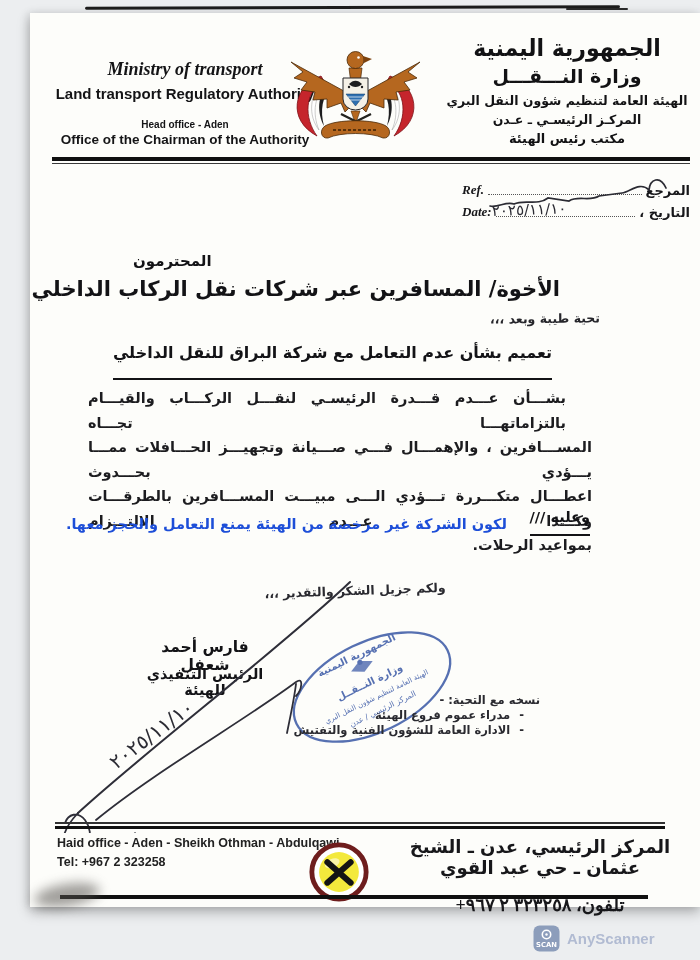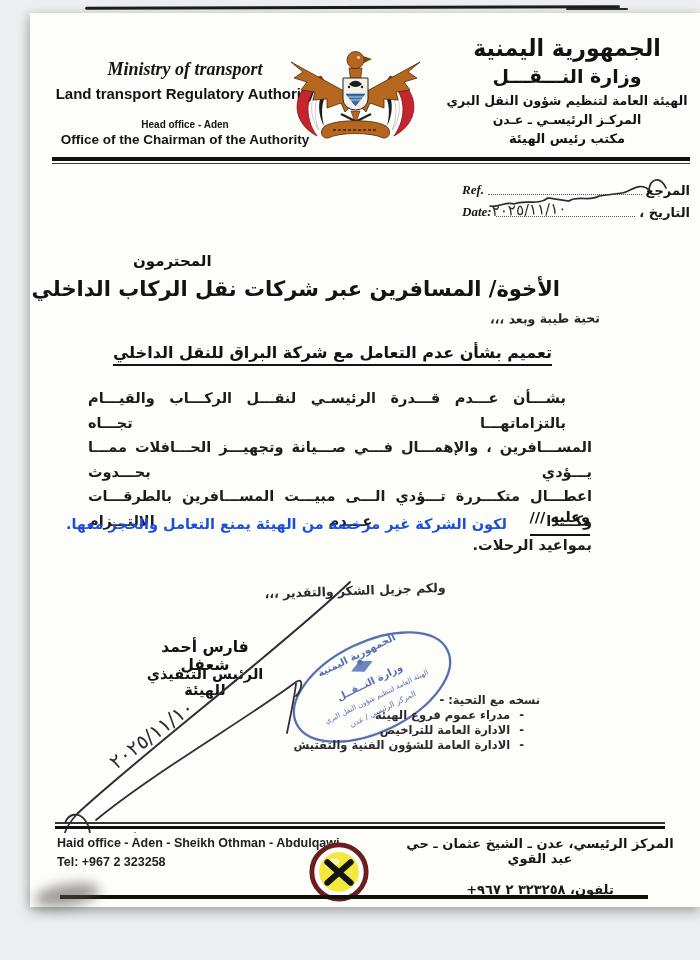--- a/index.html
+++ b/index.html
@@ -41,21 +41,21 @@
   .refrow { display:flex; align-items:flex-end; height:22px; font-size:13px; font-weight:bold; color:#17171a; }
   .refrow .leader { flex:1; border-bottom:1.6px dotted #555; margin:0 4px 3px 4px; height:14px; }
   .lat { font-family:"Liberation Serif", serif; font-style:italic; font-weight:bold; font-size:13px; direction:ltr; }
 
   
   .addressee { right:140px; top:249px; font-size:21px; font-weight:bold; direction:rtl; color:#131316;margin-top:28px; }
   .honorific { left:133px; top:252px; font-size:15px; font-weight:bold; direction:rtl; color:#131316; }
   .greeting  { right:100px; top:311px; font-size:12.5px; font-weight:600; direction:rtl; color:#26262b; transform:rotate(-.6deg); }
   .subject   { left:100px; right:135px; top:343px; text-align:center; direction:rtl; font-size:16px; font-weight:bold;
                color:#131316; }
-  .subject span { border-bottom:2px solid #131316; padding-bottom:2px; }
+  .subject span { border-bottom:2px solid #131316; padding-bottom:16px; }
   .bodytext { left:88px; right:108px; top:386px; direction:rtl; color:#1c1c1f; }
   .bodyline { font-size:14.5px; font-weight:600; line-height:24.5px; text-align:justify; text-align-last:justify; }
   .bodyline.first { padding-right:26px; }
   .bodyline.last { text-align-last:right; }
   .resol-label { right:110px; top:509px; direction:rtl; font-size:14.5px; font-weight:bold; color:#131316;
                  border-bottom:2px solid #131316; padding-bottom:9px; }
   .resol-text { right:193px; top:516px; direction:rtl; font-size:14.5px; font-weight:600; color:#1d4ed8;text-align:right; }
   .closing { left:250px; top:583px; width:210px; text-align:center; direction:rtl; font-size:12.5px; font-weight:600;
              color:#2a2a30; transform:rotate(-2deg); }
 
@@ -67,22 +67,22 @@
   .copies { right:160px; top:692px; width:270px; direction:rtl; color:#2a2a30; }
   .copies .chead { font-size:11.5px; font-weight:600; line-height:16px; }
   .copy-item { font-size:11.5px; font-weight:600; line-height:15px; padding-right:16px; }
   .copy-item .dash { margin-left:9px; }
 
   
   .f-rule1 { left:55px; right:35px; top:822px; height:1.5px; background:#333; }
   .f-rule2 { left:55px; right:35px; top:825.5px; height:3px; background:#101010; }
   .f-eng { left:57px; top:836px; font-family:"Liberation Sans", sans-serif; font-weight:bold; font-size:12.5px; color:#222; }
   .f-eng .tel { margin-top:5px; font-weight:bold; }
-  .f-ar { right:20px; top:836px; width:280px; direction:rtl; text-align:center; font-size:13px; font-weight:bold; color:#17171a; }
-  .f-ar .tel { margin-top:16px; }
+  .f-ar { right:20px; top:836px; width:280px; direction:rtl; text-align:center; font-size:18px; font-weight:bold; color:#17171a; }
+  .f-ar .tel { margin-top:16px;font-family:Liberation Serif, serif; }
   .f-rule3 { left:60px; right:52px; top:895px; height:4px; background:#101010; }
 
   
   .wm { left:533px; top:925px; display:flex; align-items:center; gap:7px; }
   .wm-label { font-family:"Liberation Sans", sans-serif; font-weight:bold; font-size:15px; color:#b1bbd2; }
 
   svg text { font-family:"DejaVu Sans", sans-serif; }
 </style>
 </head>
 <body>
@@ -199,23 +199,20 @@
       <text x="89" y="86" font-size="7.8" fill="#3f5da8" text-anchor="middle">المركز الرئيسي / عدن</text>
     </g>
   </svg>
 
   <div class="abs copies">
     <div class="chead">نسخه مع التحية: -</div>
     <div class="copy-item">
       <span class="dash">-</span><span>مدراء عموم فروع الهيئة</span>
     </div>
     <div class="copy-item">
-      <span class="dash">-</span><span>الادارة العامة للتراخيص</span>
-    </div>
-    <div class="copy-item">
       <span class="dash">-</span><span>الادارة العامة للشؤون الفنية والتفتيش</span>
     </div>
   </div>
 
   <svg class="abs" style="left:38px; top:578px;" width="390" height="255" viewBox="0 0 390 255">
     <path d="M40,235 C105,175 245,68 312,4" fill="none" stroke="#2e2e38" stroke-width="2" stroke-linecap="round"></path>
     <path d="M58,242 C115,195 210,140 258,104 C266,98 264,112 258,118" fill="none" stroke="#2e2e38" stroke-width="1.8" stroke-linecap="round"></path>
     <path d="M40,235 C26,250 20,265 33,270 C49,275 58,257 47,242 C40,233 30,236 27,245" fill="none" stroke="#2e2e38" stroke-width="1.8" stroke-linecap="round"></path>
     <path d="M47,262 C64,277 86,272 97,255" fill="none" stroke="#2e2e38" stroke-width="1.6" stroke-linecap="round"></path>
     <path d="M258,106 C256,122 252,140 249,155" fill="none" stroke="#2e2e38" stroke-width="1.8" stroke-linecap="round"></path>
@@ -238,14 +235,23 @@
   </svg>
 
   <div class="abs f-ar">
     <div>المركز الرئيسي، عدن ـ الشيخ عثمان ـ حي عبد القوي</div>
     <div class="tel">تلفون، ٣٢٣٢٥٨ ٢ ٩٦٧+</div>
   </div>
 
   <div class="abs f-rule3"></div>
   <div class="smudge"></div>
 
+  <div class="abs wm">
+    <svg width="27" height="27" viewBox="0 0 27 27">
+      <rect x="0.5" y="0.5" width="26" height="26" rx="6" fill="#8c9dbb"></rect>
+      <circle cx="13.5" cy="9.5" r="4.2" fill="none" stroke="#ffffff" stroke-width="1.6"></circle>
+      <circle cx="13.5" cy="9.5" r="1.2" fill="#ffffff"></circle>
+      <text x="13.5" y="22" font-size="6.8" font-weight="bold" fill="#ffffff" text-anchor="middle" font-family="Liberation Sans, sans-serif">SCAN</text>
+    </svg>
+    <span class="wm-label">AnyScanner</span>
+  </div>
 
 </div>
 
 </body></html>

